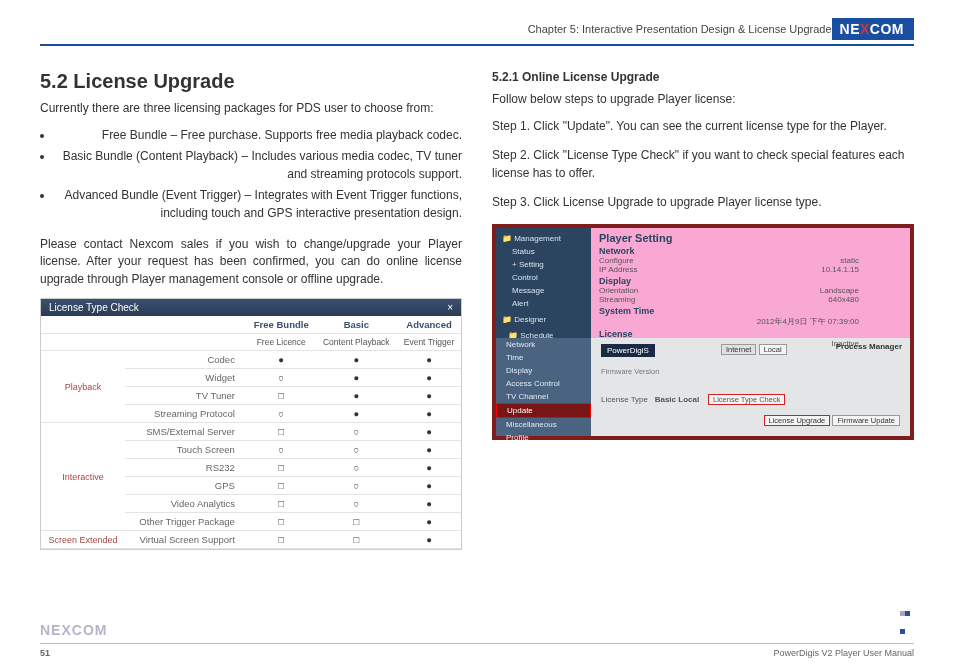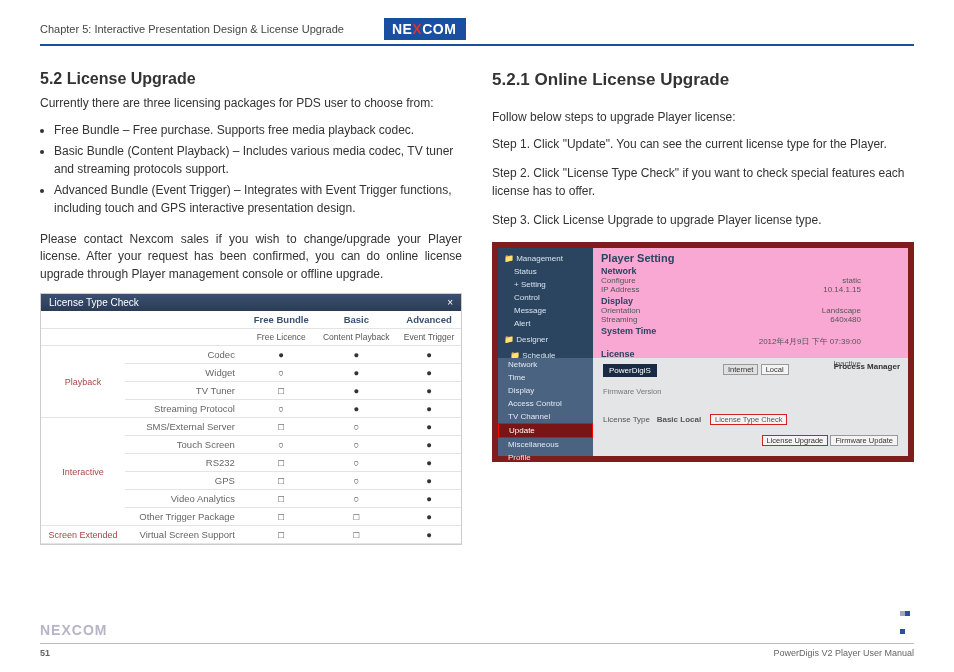--- a/index.html
+++ b/index.html
@@ -1,39 +1,39 @@
 <!DOCTYPE html>
 <html><head>
 <meta charset="utf-8">
 <style>
   * { margin:0; padding:0; box-sizing:border-box; }
   body { width:954px; height:672px; font-family:"Segoe UI", Arial, sans-serif; color:#333; padding:18px 40px; position:relative; }
-  .header { display:flex; justify-content:flex-start; align-items:center; border-bottom:2px solid #1a4ea0; padding-bottom:4px;gap:40px; }
+  .header { display:flex; justify-content:flex-end; align-items:center; border-bottom:2px solid #1a4ea0; padding-bottom:4px; }
   .header .chapter { font-size:11px; color:#444; }
   .logo { background:#1a4ea0; color:#fff; font-weight:bold; padding:3px 10px 3px 8px; font-size:14px; letter-spacing:0.5px; font-family:Arial; }
   .logo .x { color:#e03030; }
   .content { display:flex; gap:30px; margin-top:24px; }
   .col { flex:1; font-size:12px; }
-  h2 { font-weight:600; color:#333; font-size:16px; margin-bottom:8px; }
-  h3 { font-weight:600; color:#333; font-size:17px; margin-bottom:20px; }
+  h2 { font-weight:600; color:#333; font-size:20px; margin-bottom:8px; }
+  h3 { font-weight:600; color:#333; font-size:12px; margin-bottom:8px; }
   .intro { margin-bottom:12px; }
-  ul.bullets { margin:0 0 14px 14px; }
+  ul.bullets { margin:0 0 14px 14px;text-align:right; }
   ul.bullets li { margin-bottom:4px; line-height:1.45; }
   p.para { line-height:1.45; margin-bottom:10px; text-align:justify; }
   .steps p { margin-bottom:12px; line-height:1.45; }
   .table-wrap { border:1px solid #ccc; margin-top:8px; font-size:9.5px; }
   .table-title { background:linear-gradient(#3a5070,#2a3b55); color:#fff; padding:3px 8px; font-size:10px; display:flex; justify-content:space-between; }
   .table-title .close { font-family:Arial; }
   table.lt { width:100%; border-collapse:collapse; }
   table.lt th, table.lt td { border-bottom:1px solid #e4e4e4; padding:3px 4px; text-align:center; }
   table.lt th { color:#3a5070; font-weight:bold; font-size:9.5px; }
   table.lt .sub th { font-weight:normal; color:#555; font-size:8.5px; }
   table.lt td.cat { color:#a94646; font-size:9px; vertical-align:middle; text-align:center; }
   table.lt td.rowhead { text-align:right; padding-right:12px; color:#666; }
-  .screenshot { border:6px solid #7f1d1d; margin-top:12px; font-size:8px; font-family:Arial; }
+  .screenshot { border:4px solid #7f1d1d; margin-top:12px; font-size:8px; font-family:Arial; }
   .ss-top { display:flex; background:#eaeaea; height:110px; }
   .ss-side { width:95px; background:#2b4560; color:#d8e2ee; padding:4px 0; }
   .ss-side div { padding:2px 6px 2px 16px; font-size:8px; }
   .ss-main { flex:1; background:#f9a8d4; padding:4px 8px; }
   .ss-main .ptitle { color:#2b4560; font-weight:bold; font-size:11px; margin-bottom:2px; }
   .ss-main .sec { color:#2b4560; font-weight:bold; font-size:9px; margin-top:2px; }
   .ss-row { display:flex; justify-content:space-between; font-size:8px; color:#555; width:260px; }
   .ss-bottom { display:flex; background:#e4e5e6; height:98px; }
   .ss-bside { width:95px; background:#4a6380; color:#e0e8f2; font-size:8px; }
   .ss-bside div { padding:2px 6px 2px 10px; }

